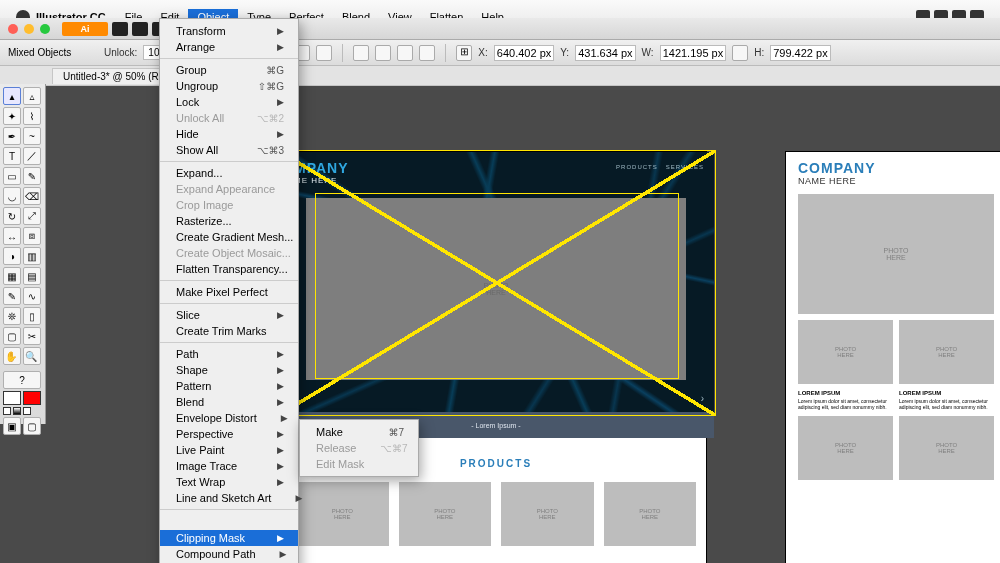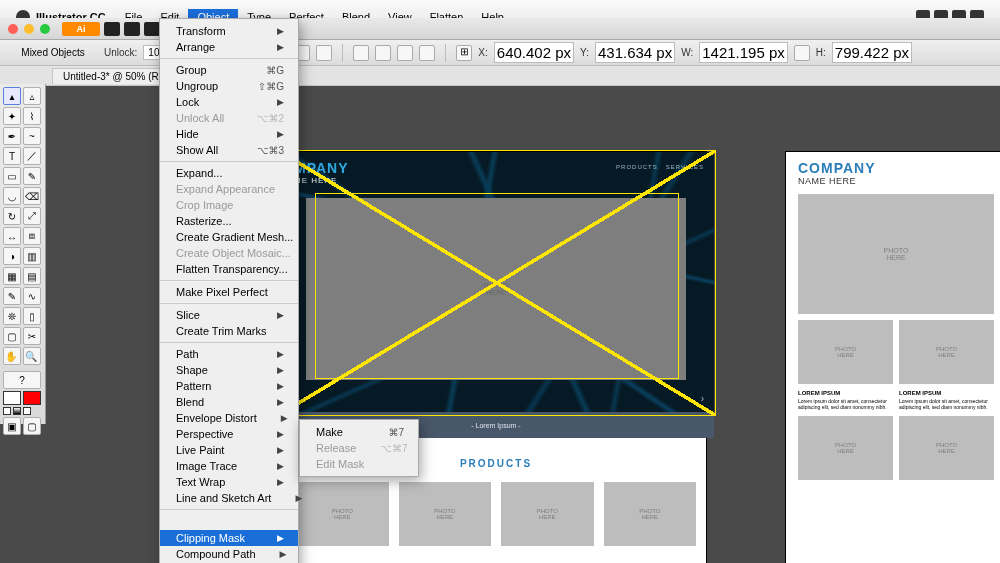--- a/index.html
+++ b/index.html
@@ -10,30 +10,30 @@
 .menubar .app { font-weight: 600; margin-right: 10px; }
 .menubar .mitem { padding: 2px 9px; cursor: default; }
 .menubar .mitem.active { background: #1a6ed8; color: #fff; }
 .menubar .tray { margin-left: auto; display: flex; gap: 4px; }
 .menubar .tray .ticon { width: 14px; height: 14px; background: #333; border-radius: 2px; }
 
 .appframe { position: absolute; top: 18px; left: 0; right: 0; bottom: 0; background: #4a4a4a; }
 .titlebar { height: 22px; background: linear-gradient(#e9e9e9,#d6d6d6); border-bottom: 1px solid #aaa; display: flex; align-items: center; padding: 0 8px; }
 .tlight { width: 10px; height: 10px; border-radius: 50%; margin-right: 6px; }
 .tlight.r { background: #ff5f56; } .tlight.y { background: #ffbd2e; } .tlight.g { background: #27c93f; }
-.titlebar .appbadge { width: 38px; height: 14px; background: #ff8a00; color: #fff; font-size: 9px; font-weight: 700; display: flex; align-items: center; justify-content: center; border-radius: 2px; margin-left: 6px; }
+.titlebar .appbadge { width: 46px; height: 14px; background: #ff8a00; color: #fff; font-size: 9px; font-weight: 700; display: flex; align-items: center; justify-content: center; border-radius: 2px; margin-left: 6px; }
 .titlebar .libicon { width: 16px; height: 14px; background: #222; border-radius: 2px; margin-left: 4px; }
 
 .ctrlbar { height: 26px; background: linear-gradient(#f0f0f0,#dcdcdc); border-bottom: 1px solid #bbb; display: flex; align-items: center; padding: 0 8px; font-size: 10px; gap: 6px; }
-.ctrlbar .selinfo { width: 90px; text-align: center; }
+.ctrlbar .selinfo { width: 90px; }
 .ctrlbar .optxt { color: #333; }
 .ctrlbar .opval { background: #fff; border: 1px solid #bbb; padding: 1px 4px; width: 42px; display: inline-block; }
 .ctrlbar .divider { width: 1px; height: 18px; background: #bbb; margin: 0 4px; }
 .alignbtn { width: 16px; height: 16px; border: 1px solid #aaa; background: #f7f7f7; border-radius: 2px; display: inline-block; }
-.valbox { background: #fff; border: 1px solid #bbb; padding: 1px 2px; font-size: 15px; }
+.valbox { background: #fff; border: 1px solid #bbb; padding: 1px 2px; font-size: 11px; }
 
 .docbar { height: 20px; background: #e3e3e3; border-bottom: 1px solid #c6c6c6; display: flex; align-items: center; padding-left: 52px; font-size: 10px; }
 .docbar .tab { background: #f0f0f0; border: 1px solid #c6c6c6; border-bottom: none; padding: 2px 10px; }
 
 .canvas-area { position: absolute; top: 86px; left: 46px; right: 0; bottom: 0; background: #4a4a4a; overflow: hidden; }
 
 
 .toolbox { position: absolute; top: 66px; left: 0; width: 46px; height: 340px; background: linear-gradient(#eaeaea,#dadada); border-right: 1px solid #9a9a9a; padding: 3px; }
 .toolbox .row { display: flex; gap: 2px; margin-bottom: 2px; }
 .tool { width: 18px; height: 18px; background: #f6f6f6; border: 1px solid #b0b0b0; border-radius: 2px; display: flex; align-items: center; justify-content: center; font-size: 10px; }

